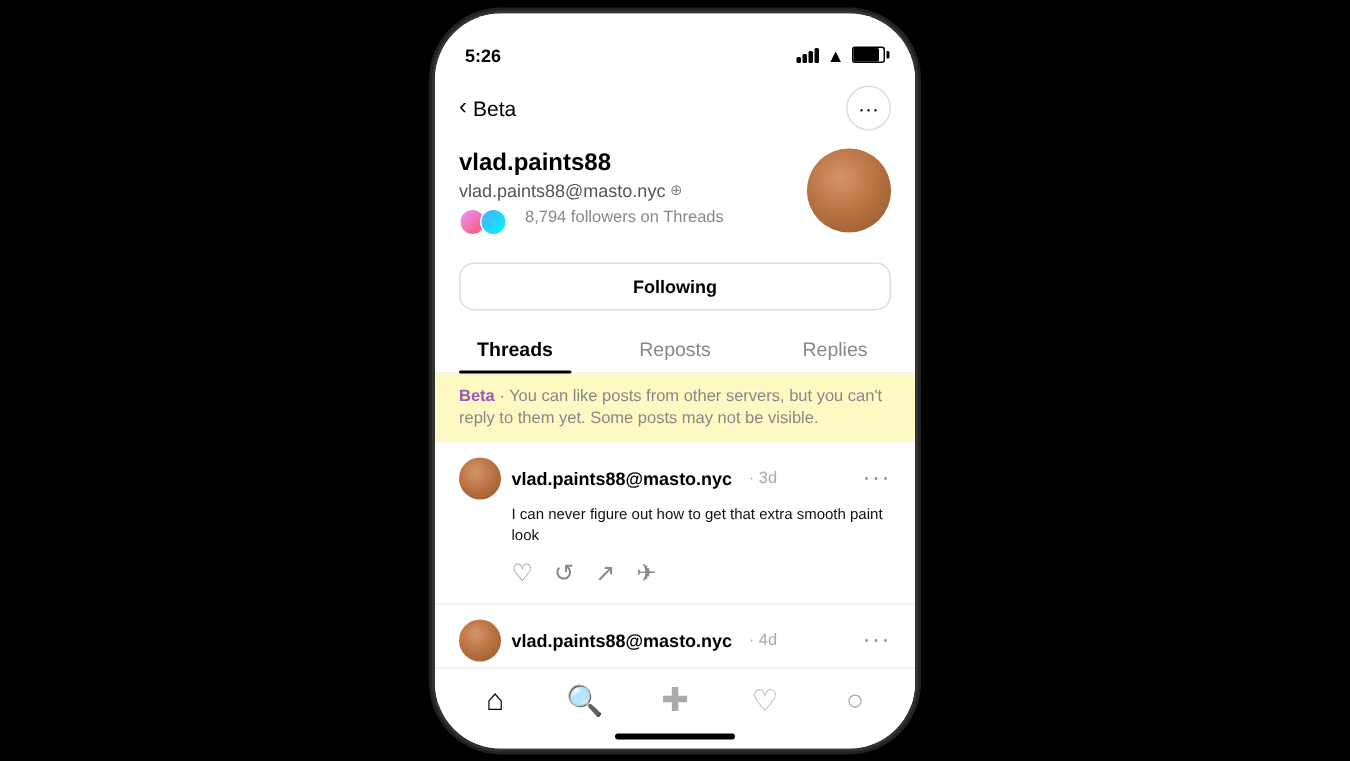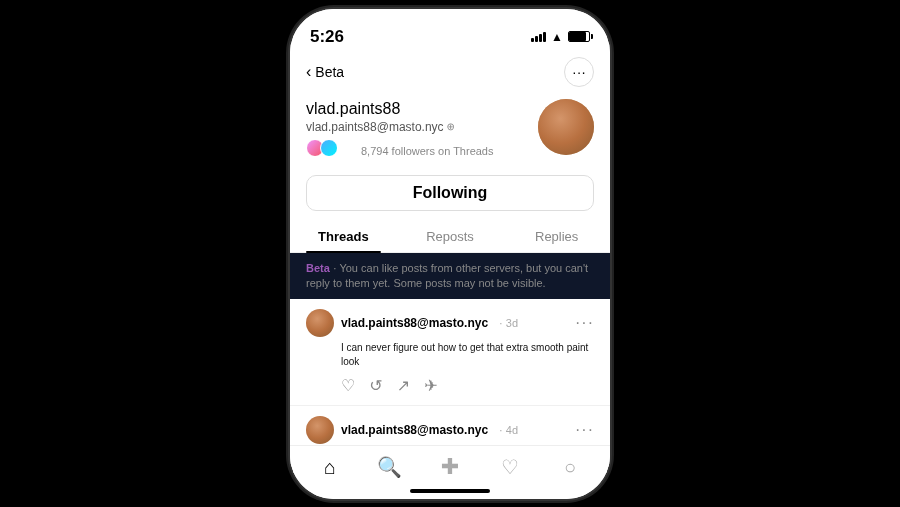--- a/index.html
+++ b/index.html
@@ -24,21 +24,21 @@
     }
     .status-bar {
       height: 44px;
       background: #fff;
       display: flex;
       align-items: center;
       justify-content: space-between;
       padding: 12px 20px 0;
     }
     .status-time {
-      font-size: 17px;
+      font-size: 12px;
       font-weight: 600;
       color: #000;
     }
     .status-icons {
       display: flex;
       align-items: center;
       gap: 5px;
     }
     .signal-bars {
       display: flex;
@@ -115,40 +115,40 @@
     .profile-top {
       display: flex;
       justify-content: space-between;
       align-items: flex-start;
     }
     .profile-info {
       flex: 1;
     }
     .username {
       font-size: 16px;
-      font-weight: 400;
+      font-weight: 700;
       color: #000;
       line-height: 1.2;
     }
     .handle {
       font-size: 12px;
       color: #555;
       margin-top: 2px;
       display: flex;
       align-items: center;
       gap: 3px;
     }
     .verified-icon {
       font-size: 10px;
       color: #888;
     }
     .followers-row {
       display: flex;
-      align-items: flex-end;
-      gap: 23px;
+      align-items: flex-start;
+      gap: 12px;
       margin-top: 5px;
     }
     .avatar-stack {
       display: flex;
     }
     .avatar-small {
       width: 18px;
       height: 18px;
       border-radius: 50%;
       overflow: hidden;
@@ -176,21 +176,21 @@
       height: 100%;
       background: radial-gradient(circle at 40% 35%, #d4956a 0%, #b87040 50%, #8b5a30 100%);
       position: relative;
     }
     .following-btn {
       margin: 8px 16px;
       border: 1.5px solid #ddd;
       border-radius: 10px;
       padding: 8px;
       text-align: center;
-      font-size: 16px;
+      font-size: 12px;
       font-weight: 600;
       color: #000;
       cursor: pointer;
     }
     .tabs-row {
       display: flex;
       border-bottom: 1px solid #eee;
       background: #fff;
     }
     .tab {
@@ -215,21 +215,21 @@
       width: 70%;
       height: 2px;
       background: #000;
       border-radius: 2px;
     }
     .beta-notice {
       padding: 8px 16px;
       font-size: 11px;
       color: #888;
       line-height: 1.4;
-      background: #0f172a;
+      background: #fef9c3;
     }
     .beta-notice .beta-label {
       color: #9b59b6;
       font-weight: 700;
     }
     .posts-area {
       overflow-y: auto;
       background: #fff;
     }
     .post {

